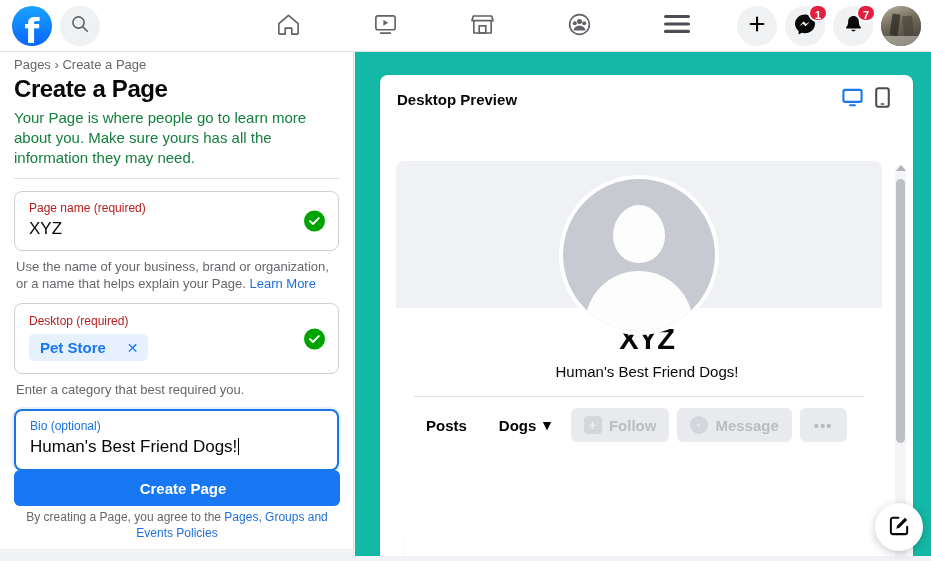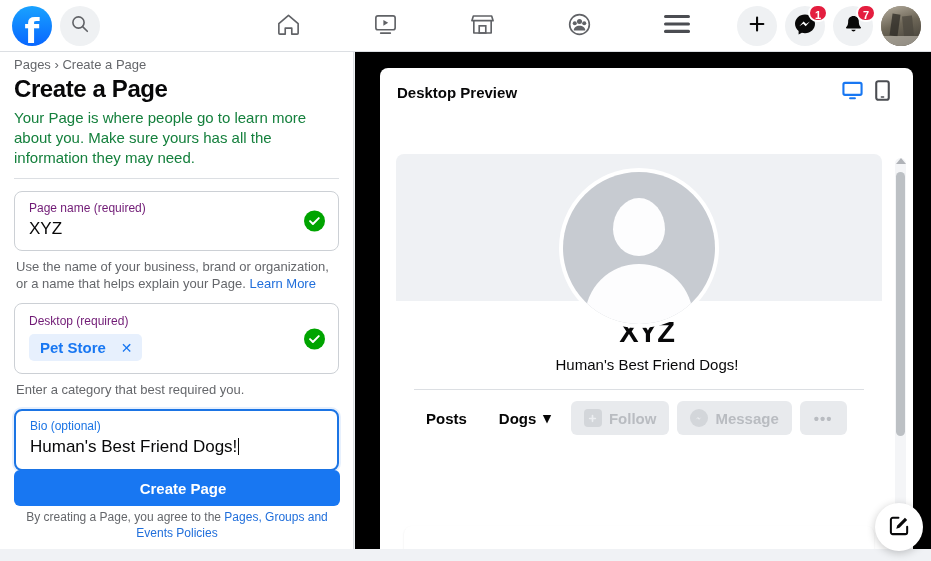--- a/index.html
+++ b/index.html
@@ -100,42 +100,42 @@
   }
   .divider { height: 1px; background: #dcdfe3; margin: 10px 0 12px 0; }
 
   .field {
     border: 1px solid #ccd0d5; border-radius: 8px;
     padding: 8px 44px 9px 14px;
     position: relative; margin-bottom: 7px;
     background: #fff;
     cursor: text;
   }
-  .field-label { font-size: 12px; color: #701a75; line-height: 16px; }
+  .field-label { font-size: 12px; color: #b91c1c; line-height: 16px; }
   .field-value {
     font-size: 17px; color: #080809; line-height: 24px;
     margin-top: 1px;
   }
   .check {
     position: absolute; right: 13px; top: 50%;
     transform: translateY(-50%);
     width: 21px; height: 21px; border-radius: 50%;
     background: #00a400;
     display: flex; align-items: center; justify-content: center;
   }
   .check svg { display:block; }
   .helper {
     font-size: 13px; color: #65676b; line-height: 17px;
     padding: 0 2px; margin-bottom: 11px;
   }
   .link { color: #216fdb; cursor: pointer; }
 
   .field.cat { padding-bottom: 12px; padding-top: 9px; }
   .tag {
-    display: inline-flex; align-items: center; gap: 15px;
+    display: inline-flex; align-items: center; gap: 21px;
     background: #e7f0fd; color: #1877f2;
     font-size: 15px; font-weight: bold;
     border-radius: 5px; padding: 5px 9px 5px 11px;
     margin-top: 5px; cursor: default;
   }
   .tag-x { font-size: 14px; font-weight: normal; cursor: pointer; }
 
   .field.bio {
     border: 2px solid #1b74e4;
     box-shadow: 0 0 0 2px #e7f0fd;
@@ -160,23 +160,23 @@
   }
   .terms {
     position: absolute; left: 14px; bottom: 8px;
     width: 326px;
     font-size: 12px; color: #65676b;
     text-align: center; line-height: 16px;
   }
 
   
   .right-area {
-    position: absolute; top: 41px; left: 355px;
+    position: absolute; top: 48px; left: 355px;
     width: 576px; height: 508px;
-    background: #000000;
+    background: #14b8a6;
     overflow: hidden;
   }
   .preview-card {
     position: absolute; left: 25px; top: 27px;
     width: 533px; height: 505px;
     background: #fff;
     border-radius: 8px;
     box-shadow: 0 1px 2px rgba(0,0,0,.12);
     overflow: hidden;
   }

